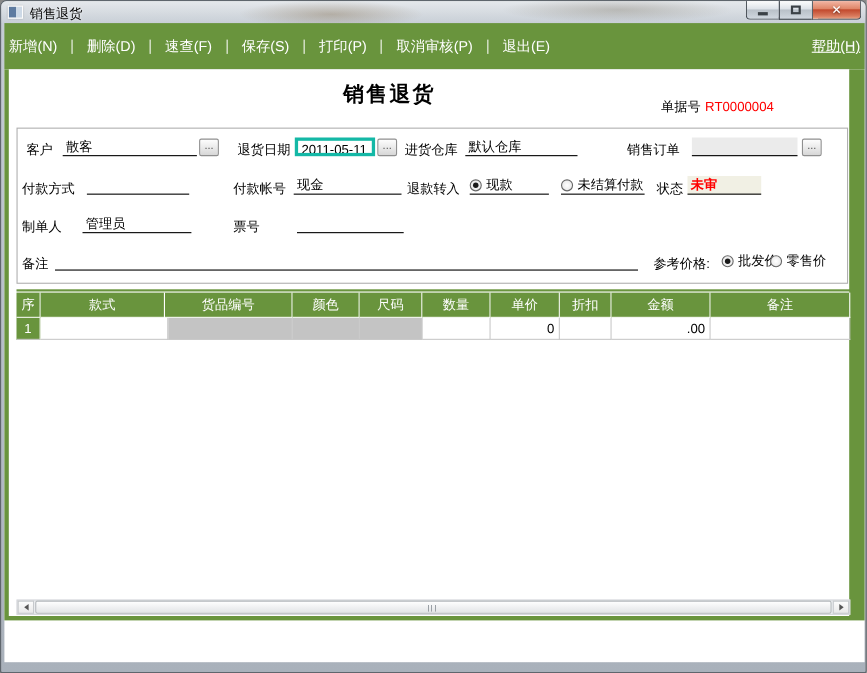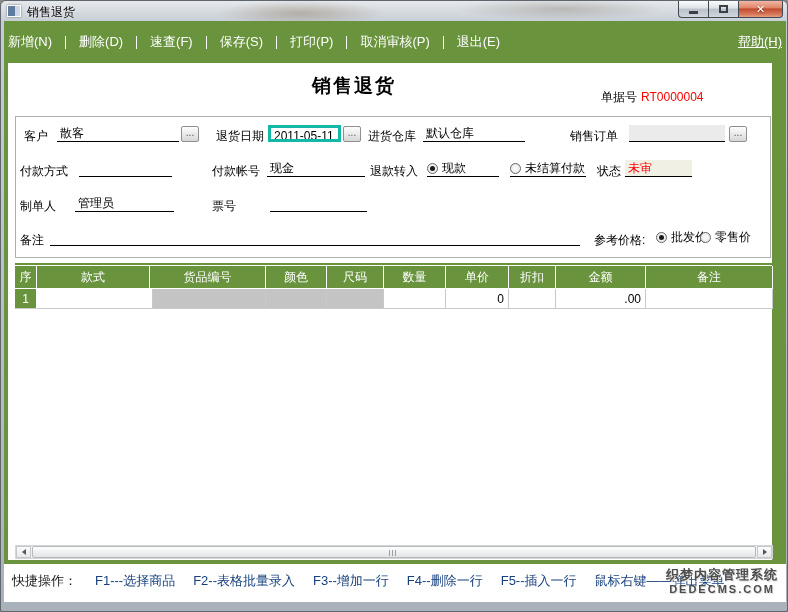--- a/index.html
+++ b/index.html
@@ -49,21 +49,21 @@
   .doc-no{ position:absolute; left:597px; top:26px; font-size:12px; color:#000; white-space:nowrap; }
   .doc-no .red{ color:#ff0000; margin-left:4px; }
   
   .panel{ position:absolute; left:11px; top:53px; width:756px; height:142px;
     border:1px solid #b0b0b0; background:#fff; }
   .lbl{ position:absolute; font-size:12px; color:#000; white-space:nowrap; }
   .fld{ position:absolute; font-size:12px; color:#000; border-bottom:1px solid #000;
     height:17px; line-height:16px; padding-left:3px; white-space:nowrap; overflow:hidden; cursor:text; }
   .fld.boxed{ border:3px solid #14b8a6; background:#fff; }
   .fld.grayed{ background:#ebebeb; }
-  .fld.status{ background:#f1f0e4; color:#ff0000; font-weight:normal; cursor:default; }
+  .fld.status{ background:#f1f0e4; color:#ff0000; font-weight:bold; cursor:default; }
   .dots{ position:absolute; width:18px; height:16px; background:linear-gradient(#fdfdfd,#d7d7d7);
     border:1px solid #8f8f8f; border-radius:2px; font-size:10px; line-height:11px;
     text-align:center; color:#555; cursor:pointer; }
   .radio-group{ position:absolute; display:flex; align-items:center; font-size:12px;
     border-bottom:1px solid #000; height:17px; cursor:pointer; }
   .radio-group.nounder{ border-bottom:none; }
   .radio{ width:11px; height:11px; border-radius:50%; border:1px solid #666;
     background:radial-gradient(#fff,#e2e2e2); margin-right:4px; position:relative; flex:none; }
   .radio.checked::after{ content:""; position:absolute; left:2px; top:2px; width:5px; height:5px;
     border-radius:50%; background:#1a1a1a; }
@@ -244,30 +244,15 @@
           <div class="arr-l"></div>
         </div>
       <div class="sthumb"></div>
       <div class="sbtn">
           <div class="arr-r"></div>
         </div>
     </div>
 
     <div class="green-line"></div>
 
-    <div class="bottombar">
-      <div class="shortcuts">
-        <span class="cap">快捷操作：</span>
-        <span>F1---选择商品</span>
-        <span>F2--表格批量录入</span>
-        <span>F3--增加一行</span>
-        <span>F4--删除一行</span>
-        <span>F5--插入一行</span>
-        <span>鼠标右键——弹出菜单</span>
-      </div>
-      <div class="watermark">
-        <div class="wm1">织梦内容管理系统</div>
-        <div class="wm2">DEDECMS.COM</div>
-      </div>
-    </div>
   </div>
 
 </div>
 
 </body></html>

